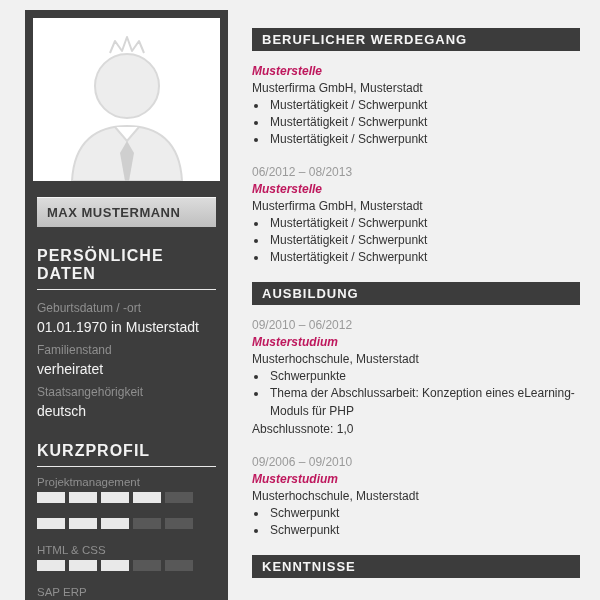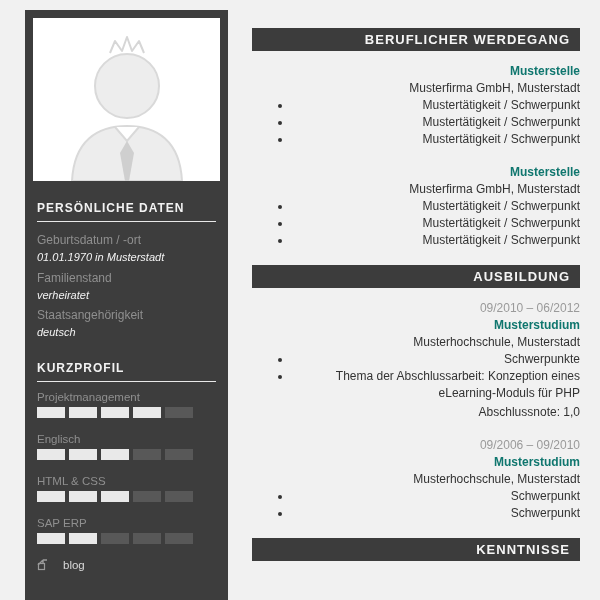--- a/index.html
+++ b/index.html
@@ -28,55 +28,55 @@
   .name-box {
     margin-top:16px;
     background:linear-gradient(#dcdcdc,#bfbfbf);
     border-top:1px solid #f5f5f5;
     padding:7px 10px;
     font-size:13px; font-weight:bold; letter-spacing:0.5px;
     color:#3a3a3a;
   }
   .side-section { margin-top:20px; }
   .side-title {
-    color:#f2f2f2; font-size:12px; font-weight:bold;
+    color:#f2f2f2; font-size:16px; font-weight:bold;
     letter-spacing:1px;
     padding-bottom:6px; margin-bottom:9px;
     border-bottom:1px solid #e9e9e9;
   }
   .pd-item { margin-bottom:2px; }
   .pd-label { color:#8f8f8f; font-size:12px; line-height:1.5; }
-  .pd-value { color:#f3f3f3; font-size:11px; line-height:1.5; margin-bottom:3px;font-style:italic; }
+  .pd-value { color:#f3f3f3; font-size:14px; line-height:1.5; margin-bottom:3px; }
 
   .skill { margin-bottom:15px; }
   .skill-label { color:#8f8f8f; font-size:11.5px; margin-bottom:4px; }
   .skill-bar { display:flex; gap:4px; }
   .seg { width:28px; height:11px; display:inline-block; }
   .seg.filled { background:#e9e9e9; }
   .seg.empty  { background:#585858; }
 
   .blog-link {
     display:flex; align-items:center; gap:14px;
     margin-top:12px; color:#d9d9d9; font-size:11.5px;
     cursor:pointer;
   }
   .blog-link svg { display:block; }
 
   
-  .content { flex:1; margin-top:18px;text-align:right; }
+  .content { flex:1; margin-top:18px; }
   .sec-bar {
     background:#3c3c3c; color:#f5f5f5;
     font-size:13px; font-weight:bold; letter-spacing:1px;
     padding:4px 10px; margin-bottom:12px;
   }
   section { margin-bottom:14px; }
   .entry { margin-bottom:16px; font-size:12px; line-height:1.42; }
   .period { color:#9a9a9a; }
-  .role { font-weight:bold; color:#0f766e; }
-  .entry ul { list-style:disc; margin-left:40px; }
+  .role { font-weight:bold; color:#be185d;font-style:italic; }
+  .entry ul { list-style:disc; margin-left:16px; }
   .entry li { padding-left:2px; }
   .note { margin-top:1px; }
 </style>
 </head>
 <body>
 
 <div class="page">
 
   <aside class="sidebar">
 
@@ -88,20 +88,23 @@
         <circle cx="75" cy="55" r="32" fill="#ededed" stroke="#d9d9d9" stroke-width="2"></circle>
 
         <path d="M20,150 C22,110 45,95 75,95 C105,95 128,110 130,150 Z" fill="#ededed" stroke="#d9d9d9" stroke-width="2"></path>
 
         <path d="M63,96 L75,110 L87,96" fill="#ffffff" stroke="#d9d9d9" stroke-width="2"></path>
 
         <polygon points="75,110 68,122 73,150 77,150 82,122" fill="#cfcfcf"></polygon>
       </svg>
     </div>
 
+    <div class="name-box">
+      <span>MAX MUSTERMANN</span>
+    </div>
 
     <div class="side-section">
       <h2 class="side-title">PERSÖNLICHE DATEN</h2>
       <div class="pd-item">
         <div class="pd-label">Geburtsdatum / -ort</div>
         <div class="pd-value">01.01.1970 in Musterstadt</div>
       </div>
       <div class="pd-item">
         <div class="pd-label">Familienstand</div>
         <div class="pd-value">verheiratet</div>
@@ -119,21 +122,20 @@
         <div class="skill-label">Projektmanagement</div>
         <div class="skill-bar">
             <span class="seg filled"></span>
             <span class="seg filled"></span>
             <span class="seg filled"></span>
             <span class="seg filled"></span>
             <span class="seg empty"></span>
           </div>
       </div>
       <div class="skill">
-        <div class="skill-label">Englisch</div>
         <div class="skill-bar">
             <span class="seg filled"></span>
             <span class="seg filled"></span>
             <span class="seg filled"></span>
             <span class="seg empty"></span>
             <span class="seg empty"></span>
           </div>
       </div>
       <div class="skill">
         <div class="skill-label">HTML &amp; CSS</div>
@@ -178,20 +180,21 @@
         <div class="role">Musterstelle</div>
         <div class="org">Musterfirma GmbH, Musterstadt</div>
         <ul>
           <li>Mustertätigkeit / Schwerpunkt</li>
           <li>Mustertätigkeit / Schwerpunkt</li>
           <li>Mustertätigkeit / Schwerpunkt</li>
         </ul>
       </article>
 
       <article class="entry">
+        <div class="period">06/2012 – 08/2013</div>
         <div class="role">Musterstelle</div>
         <div class="org">Musterfirma GmbH, Musterstadt</div>
         <ul>
           <li>Mustertätigkeit / Schwerpunkt</li>
           <li>Mustertätigkeit / Schwerpunkt</li>
           <li>Mustertätigkeit / Schwerpunkt</li>
         </ul>
       </article>
     </section>
 

